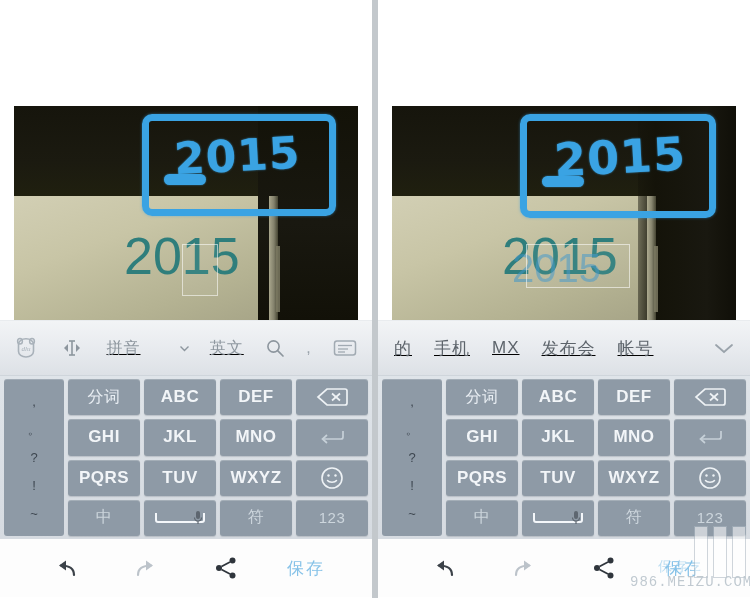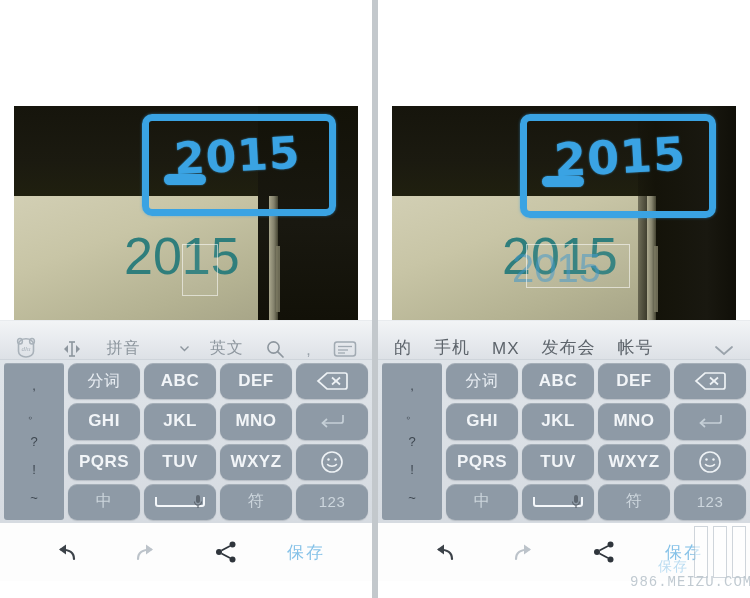--- a/index.html
+++ b/index.html
@@ -110,26 +110,27 @@
     color:rgba(62,150,200,.55);
     font-family:"Liberation Sans","DejaVu Sans",sans-serif;
     font-weight:400;
     filter:blur(.6px);
     user-select:none;
   }
 
   
   .ime-bar{
     position:relative;
-    height:40px;
+    height:56px;
     background:linear-gradient(180deg,#f2f4f6 0%,#e7eaee 55%,#dde1e6 100%);
     border-top:1px solid #e9ecef;
     border-bottom:1px solid #cfd5db;
-    display:flex;align-items:flex-end;
+    display:flex;align-items:center;
     box-sizing:border-box;
+    text-decoration:underline;
   }
   .ime-bar.func{padding:0 14px;justify-content:space-between;}
   .ime-bar.cands{padding:0 16px;justify-content:flex-start;gap:22px;}
   .func-item{
     display:flex;align-items:center;justify-content:center;
     color:#9aa3ab;font-size:15px;
     cursor:default;
   }
   .func-item.cn{font-size:16px;color:#8e979f;letter-spacing:1px;gap:36px;}
   .cand{
@@ -164,21 +165,21 @@
   }
   .kbd-grid{
     flex:1;
     display:grid;
     grid-template-columns:repeat(4,1fr);
     grid-template-rows:repeat(4,1fr);
     gap:4px;
   }
   .key{
     background:#8e9aa6;
-    border-radius:9px;
+    border-radius:3px;
     display:flex;align-items:center;justify-content:center;
     color:#f2f5f8;
     font-size:17px;font-weight:700;
     letter-spacing:.5px;
     box-shadow:inset 0 1px 0 rgba(255,255,255,.2),0 1px 1px rgba(90,100,110,.25);
     position:relative;
     user-select:none;
   }
   .key.cn{font-size:16px;font-weight:400;color:#e9eef3;}
   .key.dim{color:#cdd6dd;font-weight:400;}

